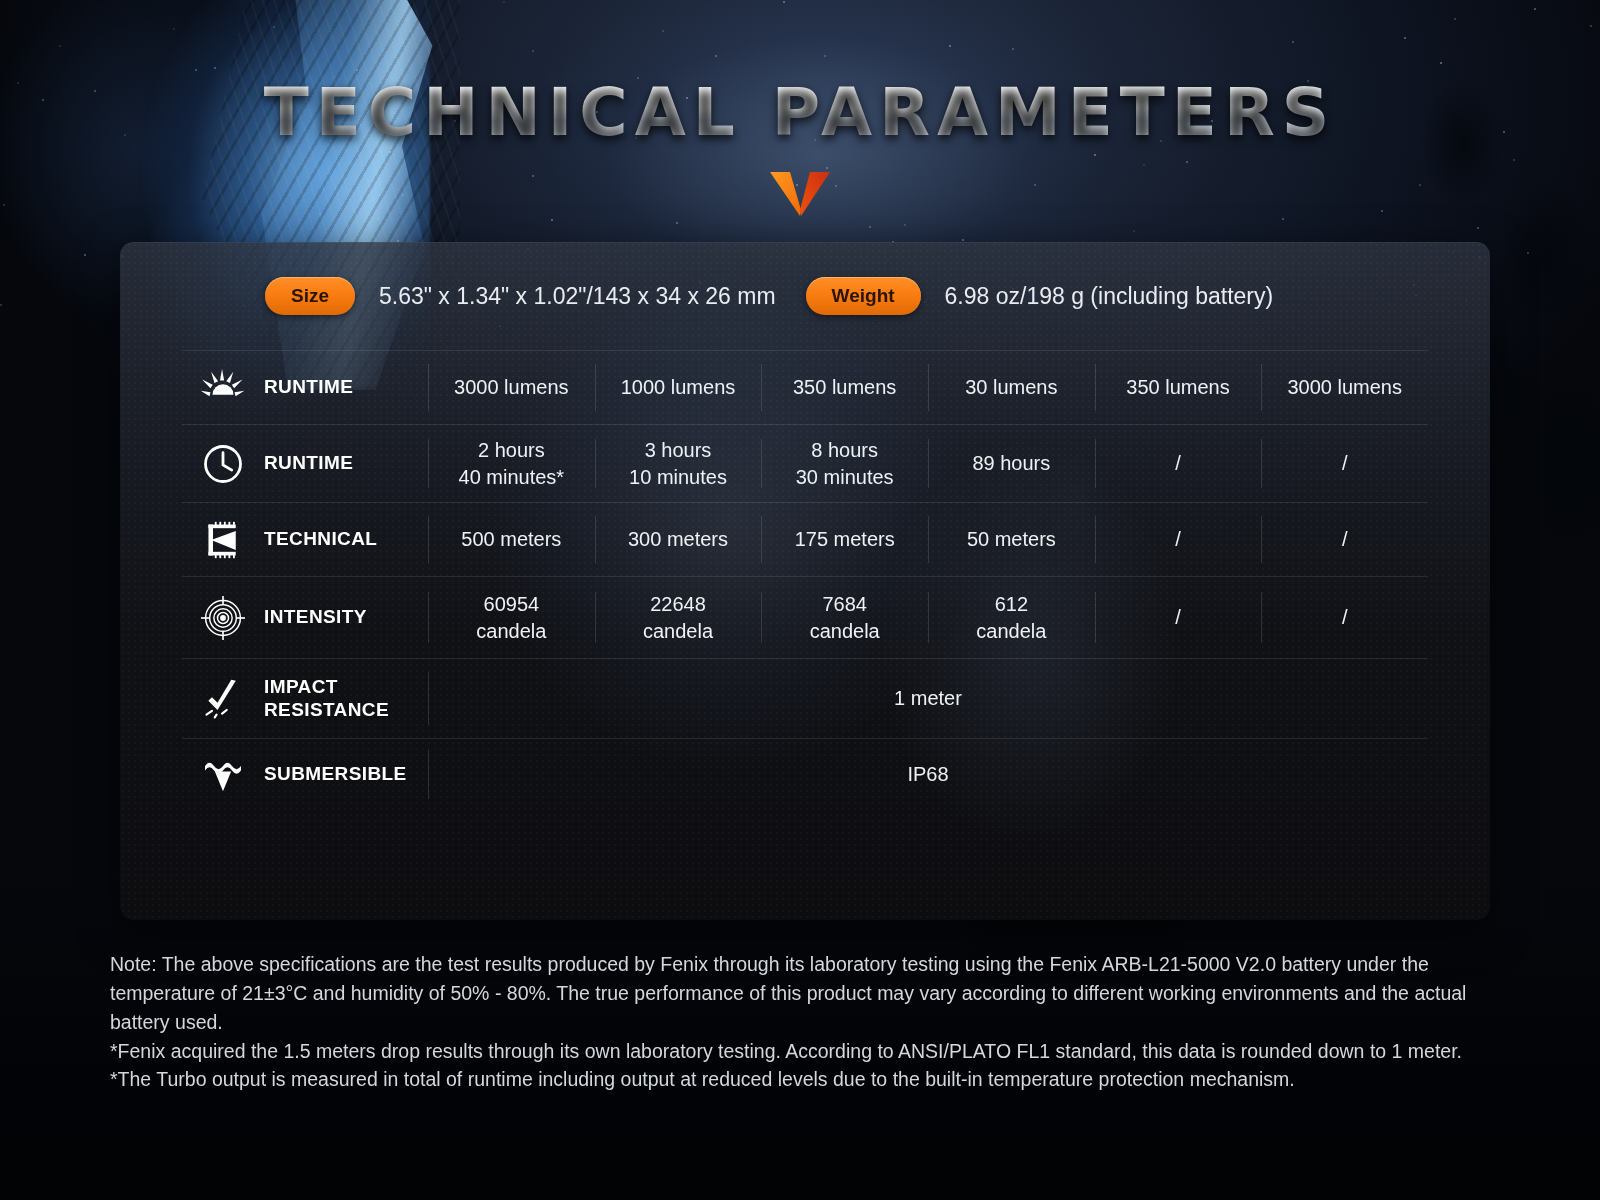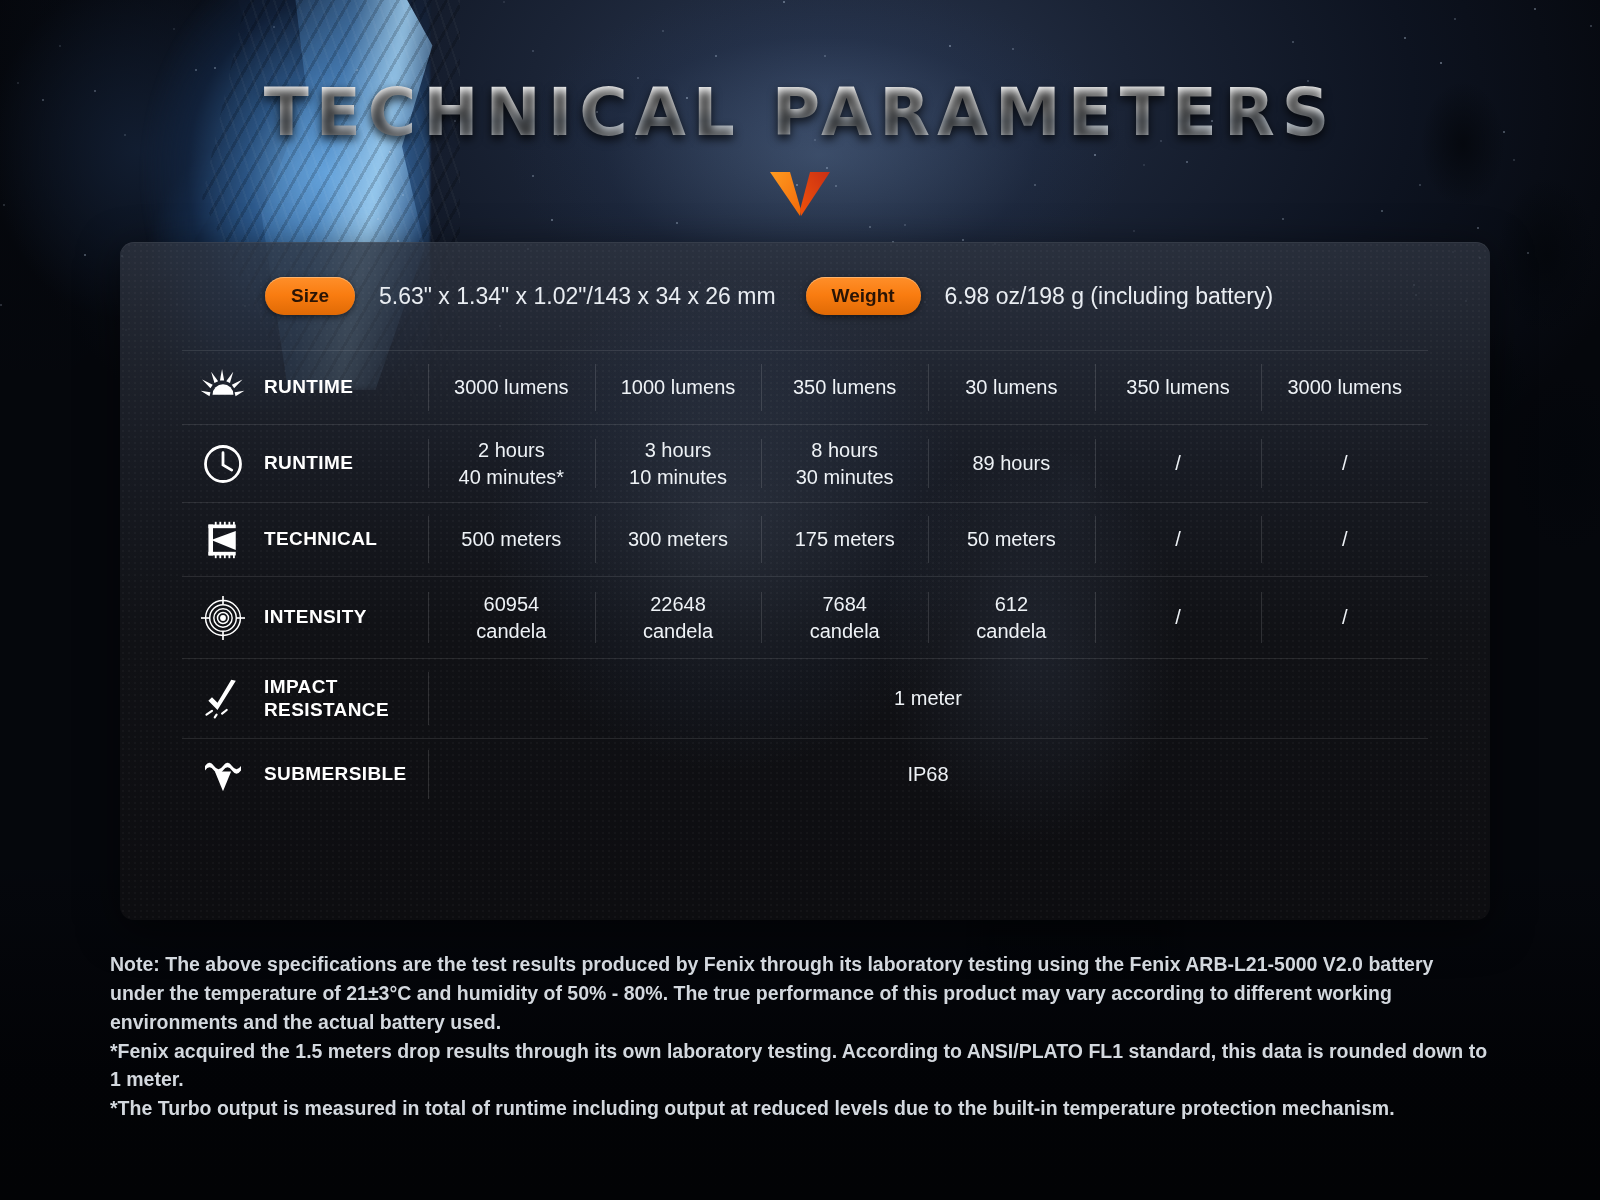--- a/index.html
+++ b/index.html
@@ -164,21 +164,21 @@
     content:""; position:absolute; left:0; top:16%; height:68%;
     width:1px; background:rgba(255,255,255,.13);
   }
 
   
   .trow{ position:relative; }
 
   
   #notes{
     position:absolute; left:110px; top:950px; width:1380px; z-index:4;
-    color:#d3d8de; font-size:19.5px; line-height:1.48;font-weight:bold;
+    color:#d3d8de; font-size:19.5px; line-height:1.48;
   }
   #notes p{ margin:0; }
 </style>
 </head>
 <body>
 
 <div id="bg">
   <div class="bg-base"></div>
   <div class="glow-center"></div>
   <div class="dark-rock"></div>

